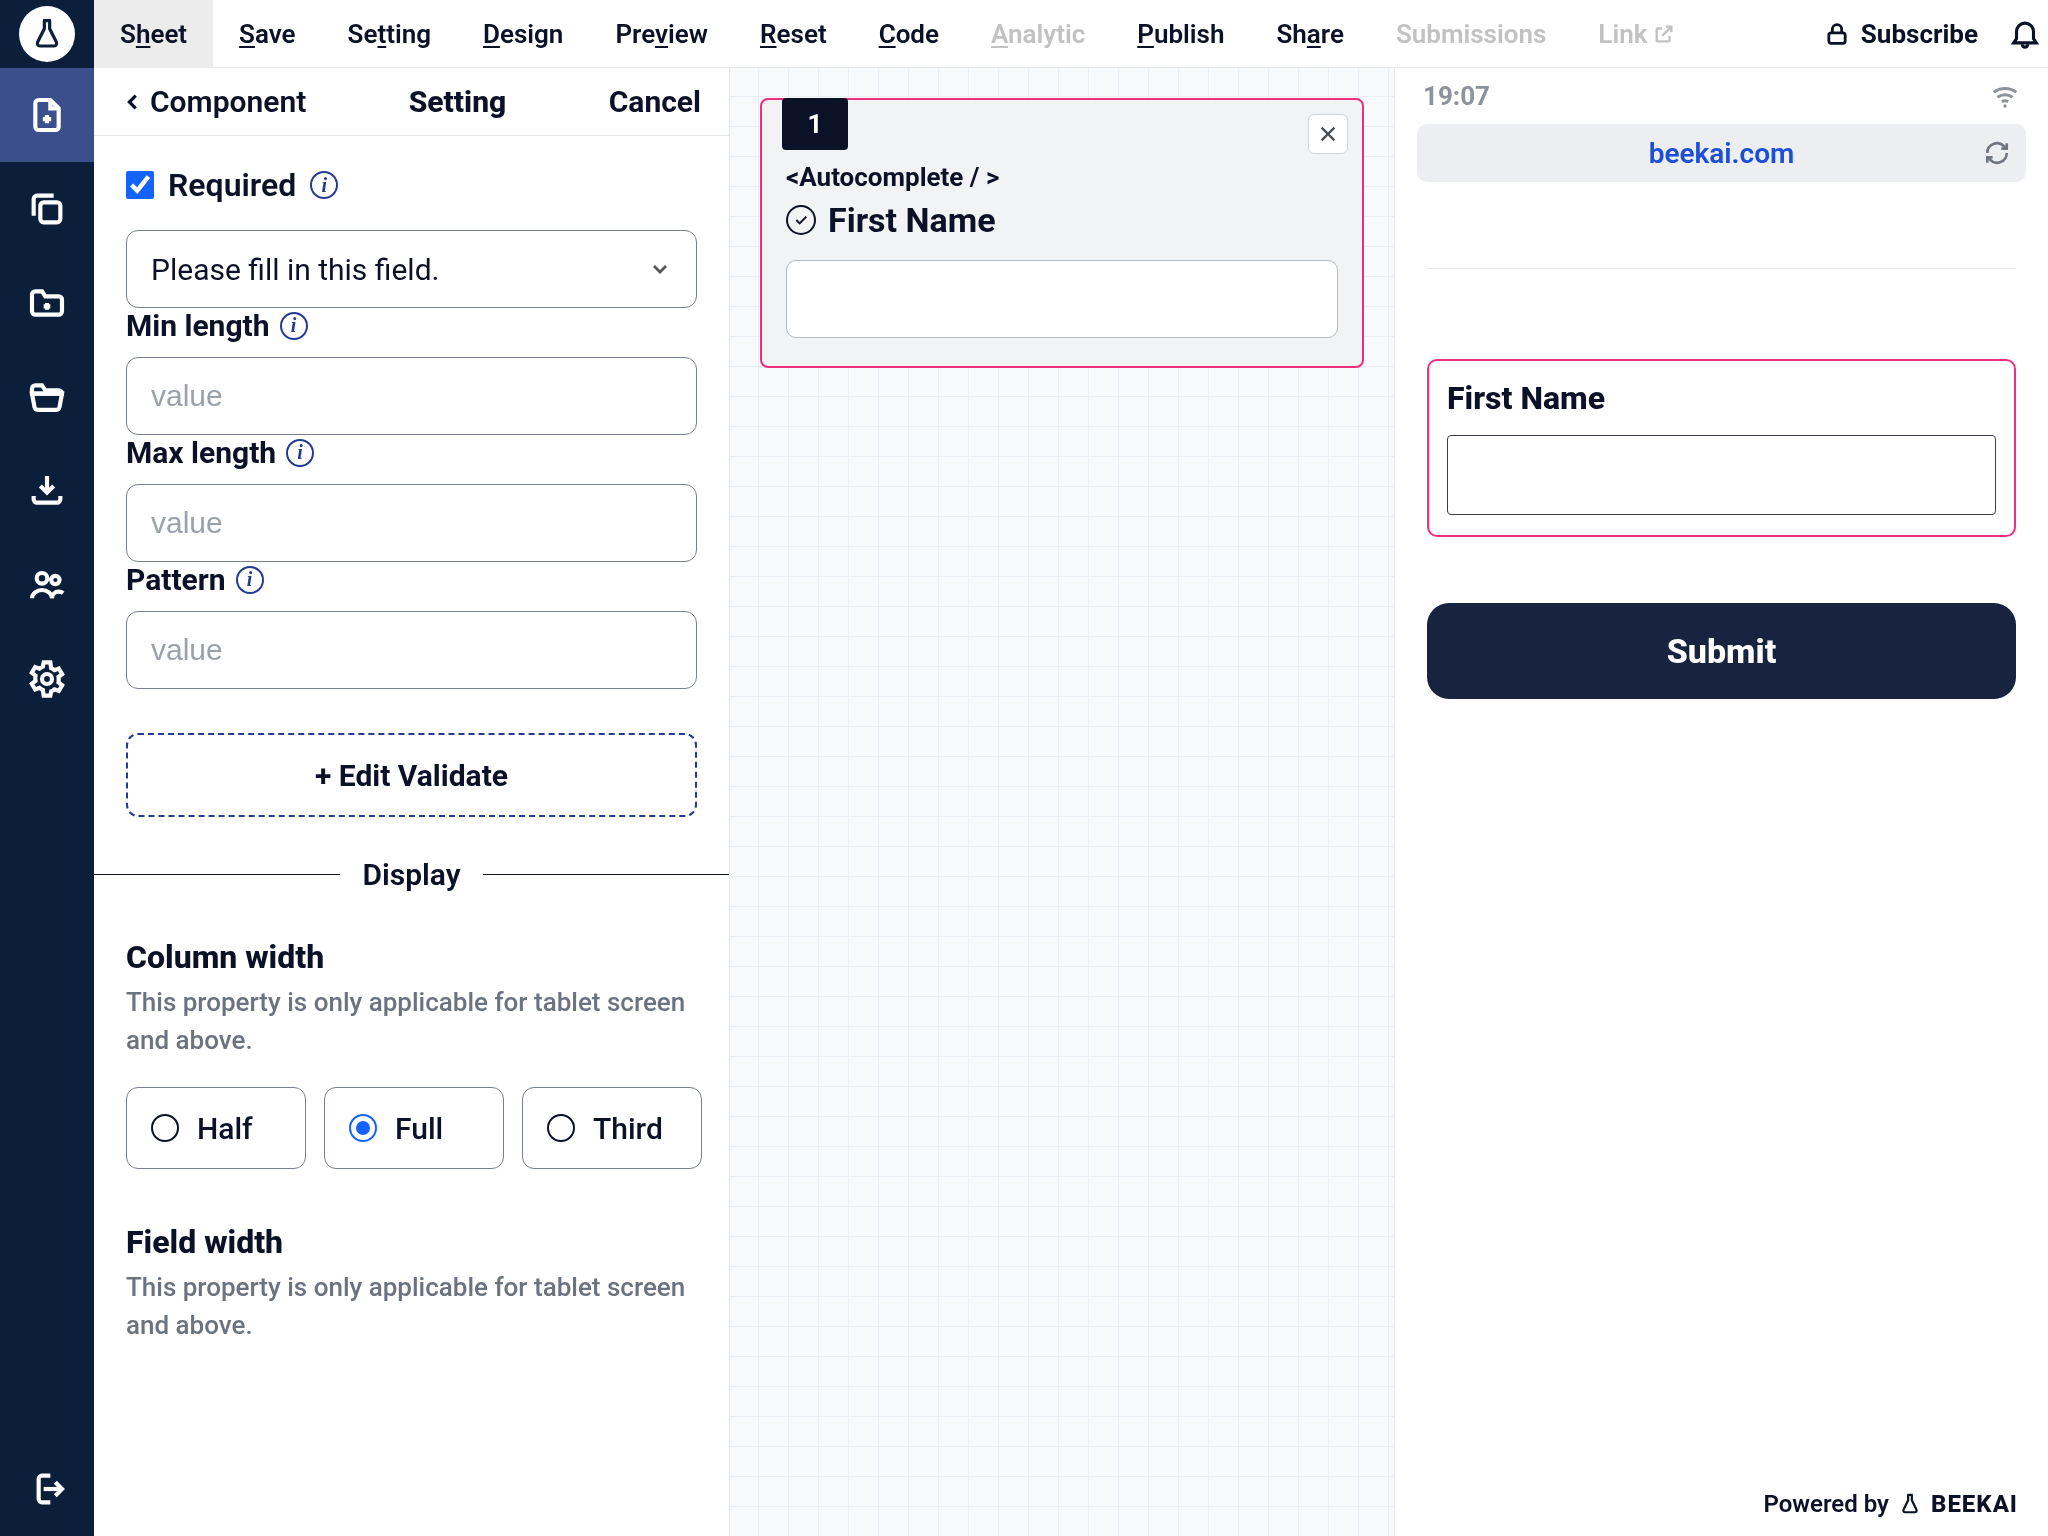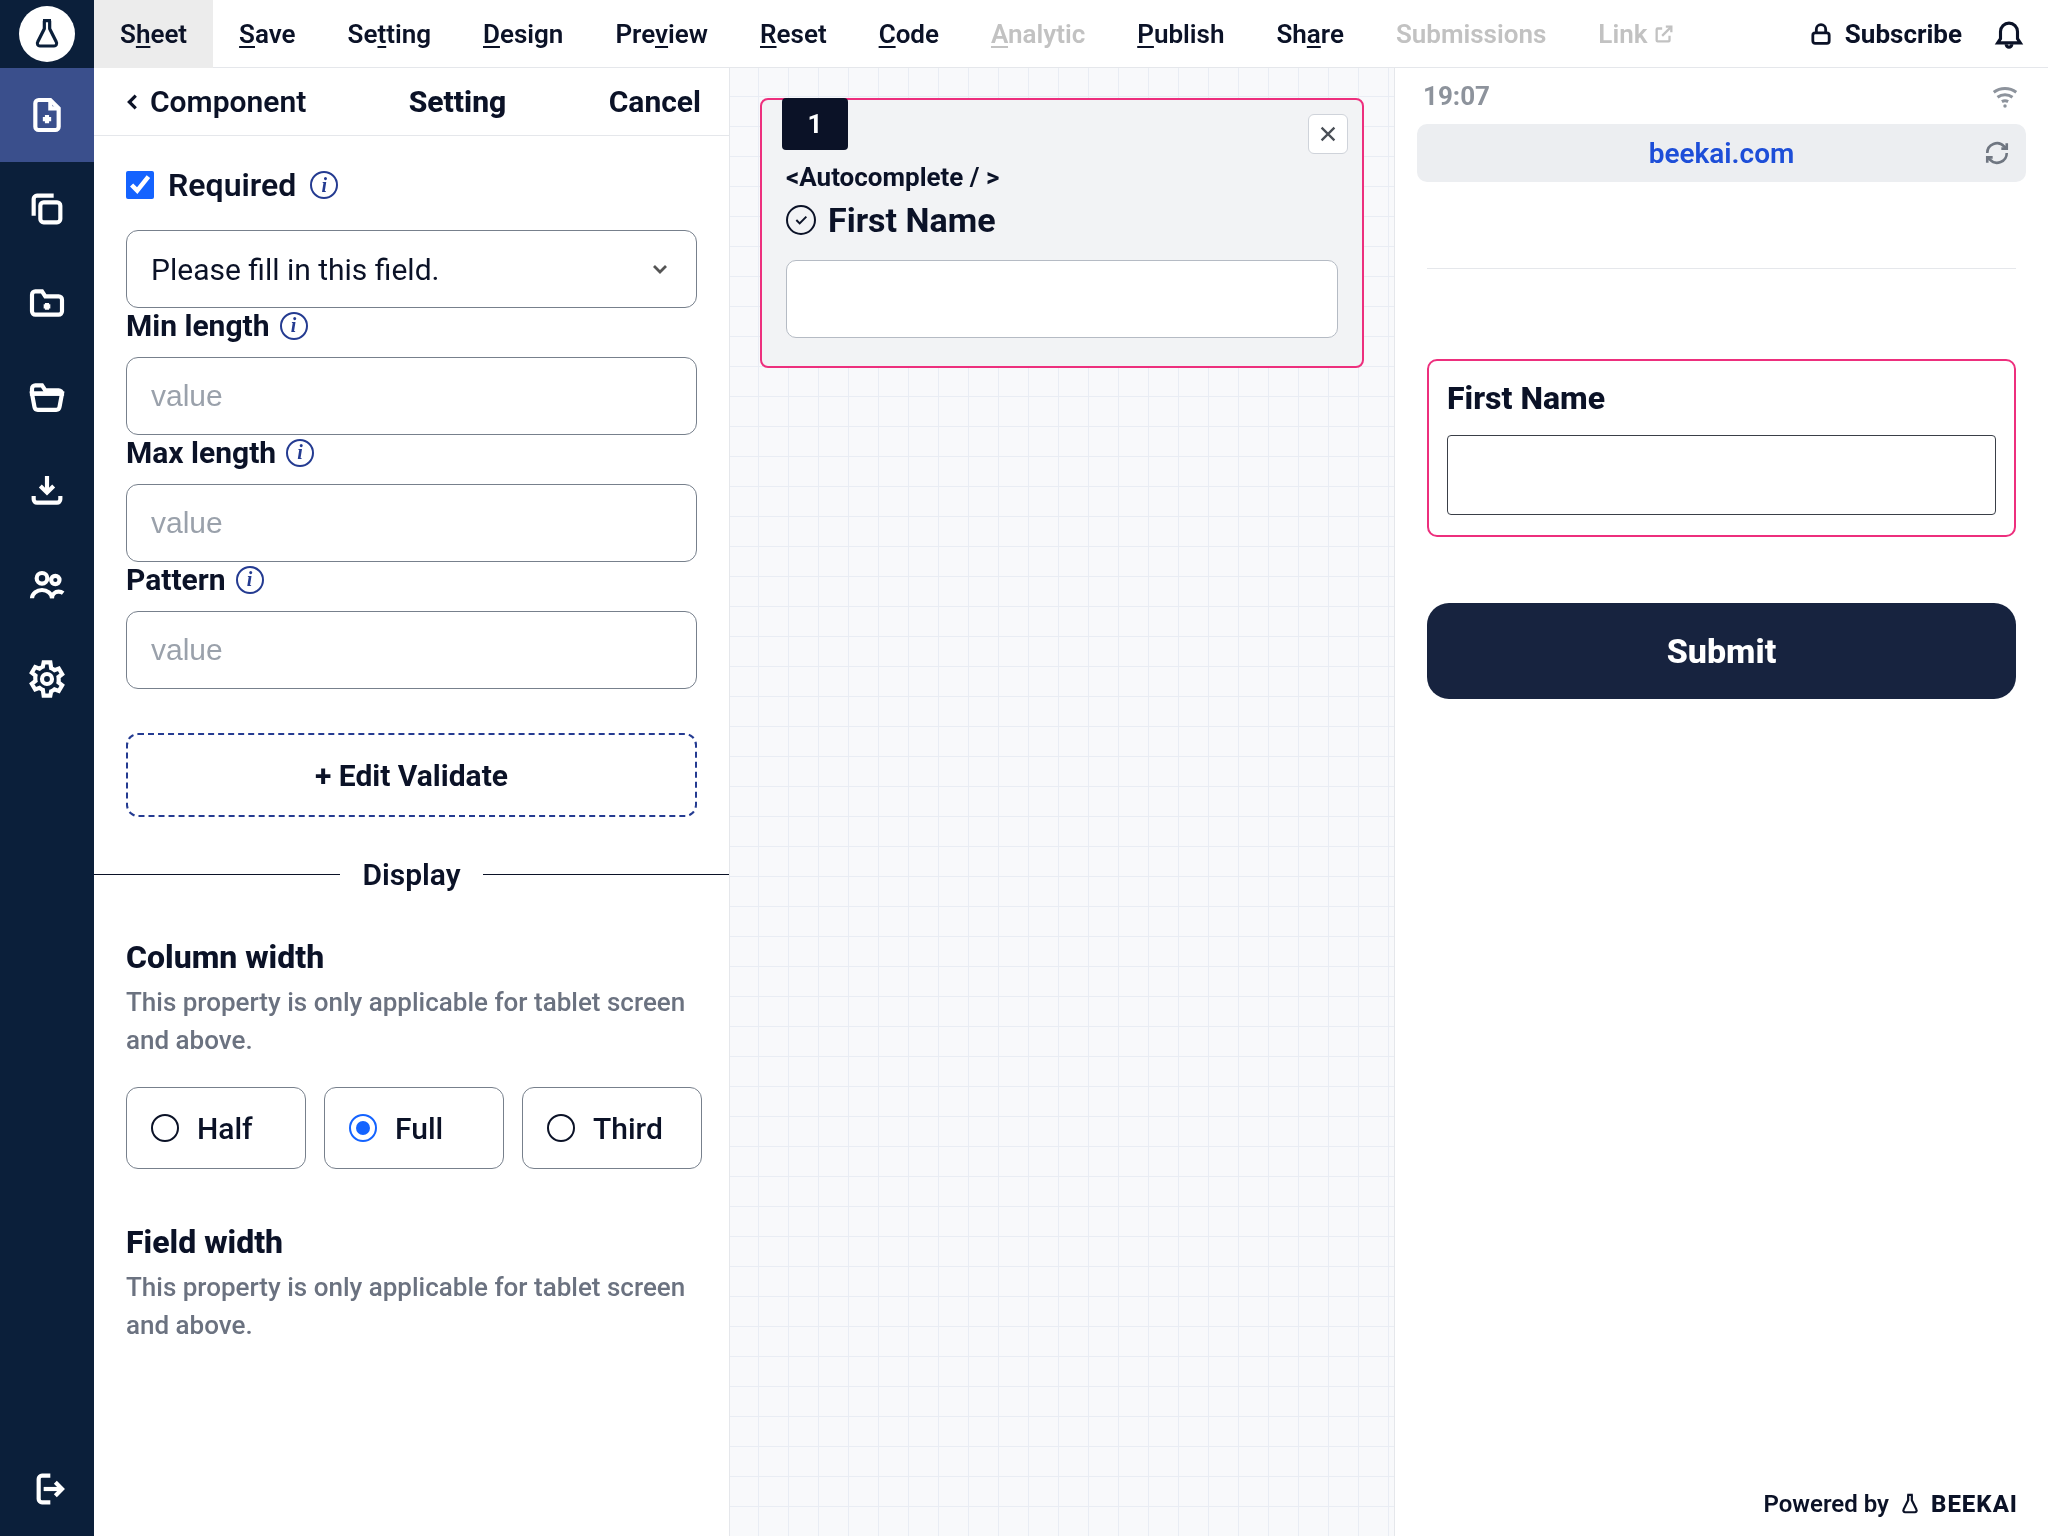--- a/index.html
+++ b/index.html
@@ -9,21 +9,21 @@
   
   .leftnav { position:absolute; left:0; top:0; width:94px; height:1536px; background:#0b1f3a; display:flex; flex-direction:column; align-items:center; }
   .leftnav .logo { width:94px; height:68px; background:#0b1f3a; display:flex; align-items:center; justify-content:center; }
   .leftnav .logo-circle { width:56px; height:56px; border-radius:50%; background:#fff; display:flex; align-items:center; justify-content:center; }
   .navitem { width:94px; height:94px; display:flex; align-items:center; justify-content:center; color:#fff; }
   .navitem.active { background:#3a4f8c; }
   .navitem.spacer { flex:1; }
   .navitem svg { stroke:#fff; fill:none; stroke-width:2.5; }
 
   
-  .topbar { position:absolute; left:94px; top:0; right:0; height:68px; background:#fff; border-bottom:1px solid #e5e7eb; display:flex; align-items:center; padding:0 20px 0 0; }
+  .topbar { position:absolute; left:94px; top:0; right:0; height:68px; background:#fff; border-bottom:1px solid #e5e7eb; display:flex; align-items:center; padding:0 4px 0 0; }
   .tab { height:68px; padding:0 26px; display:flex; align-items:center; font-size:26px; color:#0b1227; font-weight:600; }
   .tab.active { background:#ececec; }
   .tab.disabled { color:#c2c2c2; font-weight:600; }
   .tab .ul { text-decoration:underline; text-underline-offset:3px; }
   .tab .link-ext { margin-left:6px; color:#c2c2c2; }
   .topbar-spacer { flex:1; }
   .subscribe { display:flex; align-items:center; gap:10px; font-size:26px; font-weight:700; color:#0b1227; margin-right:30px;text-align:right; }
   .bell { width:36px; height:36px; }
 
   

